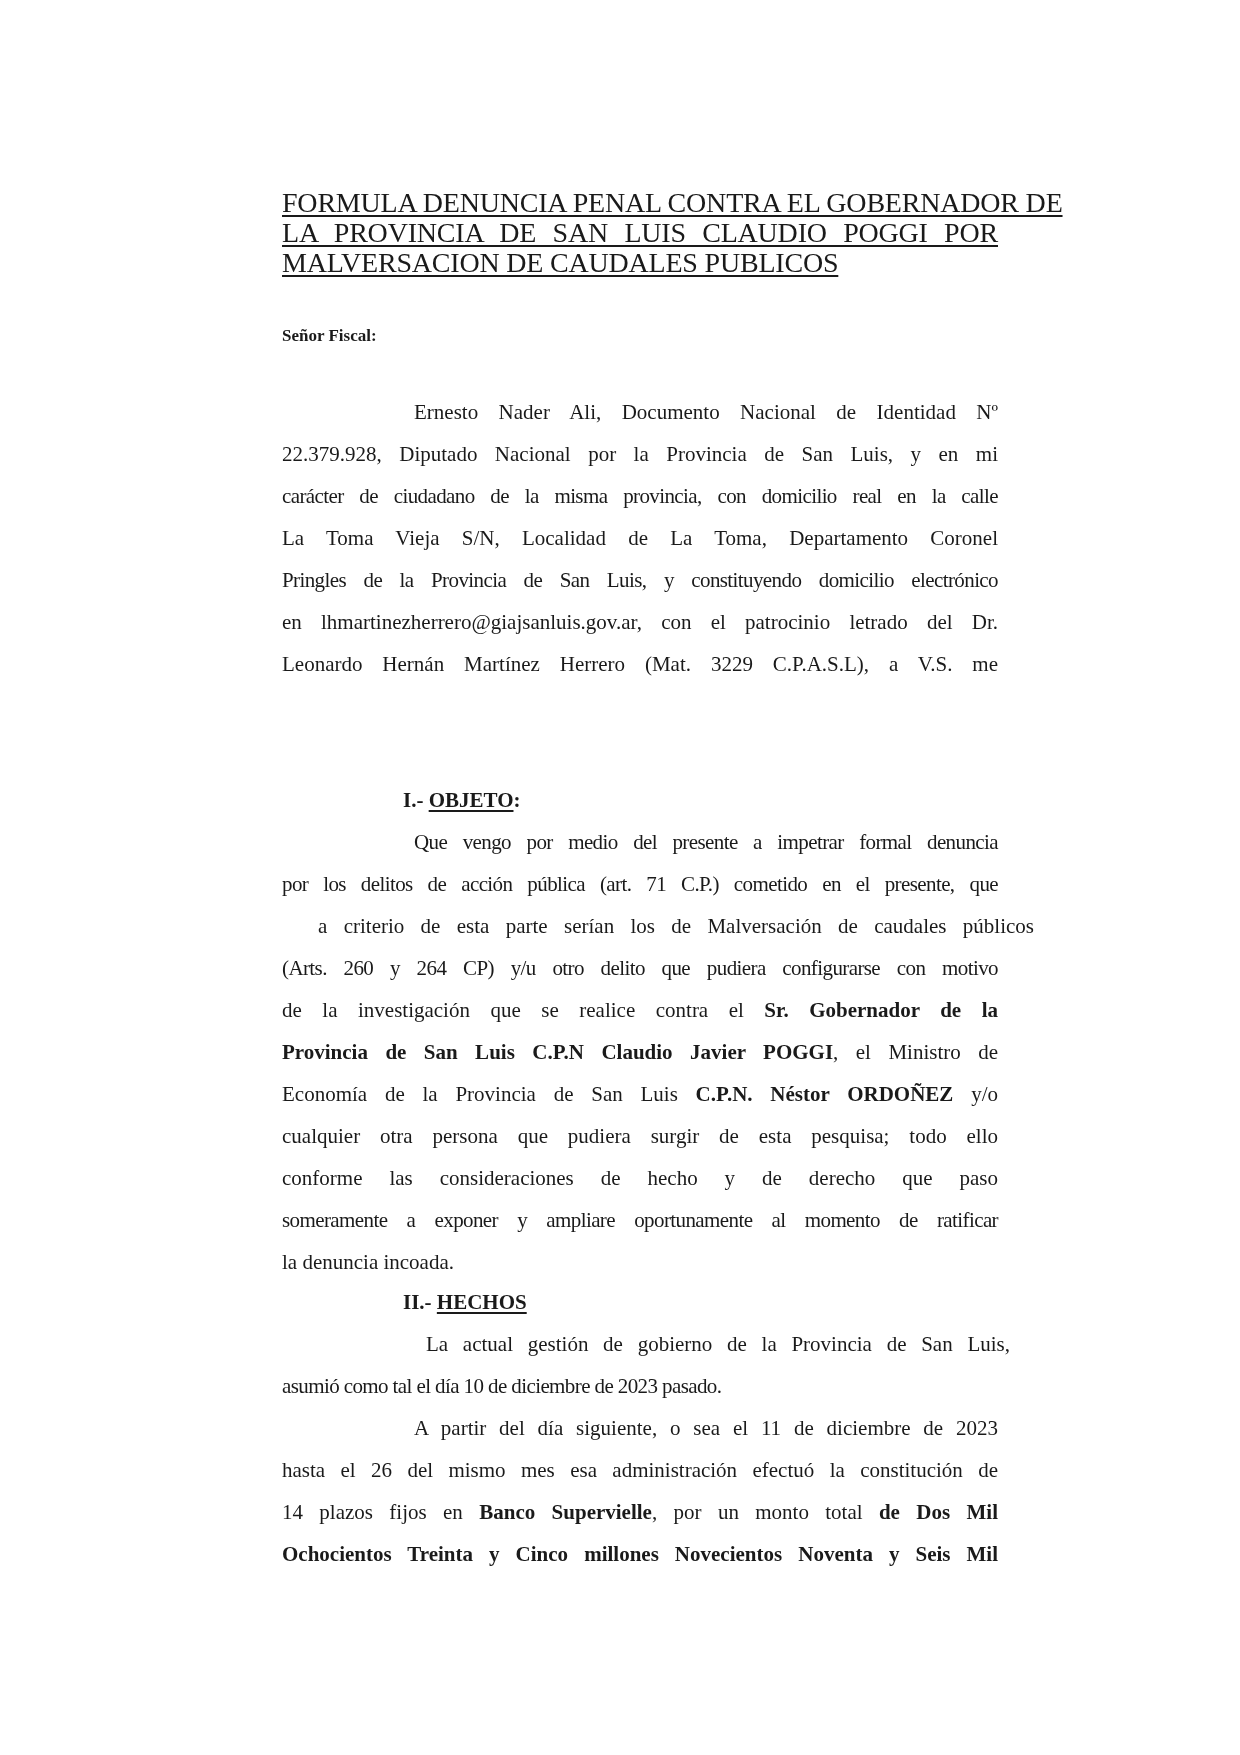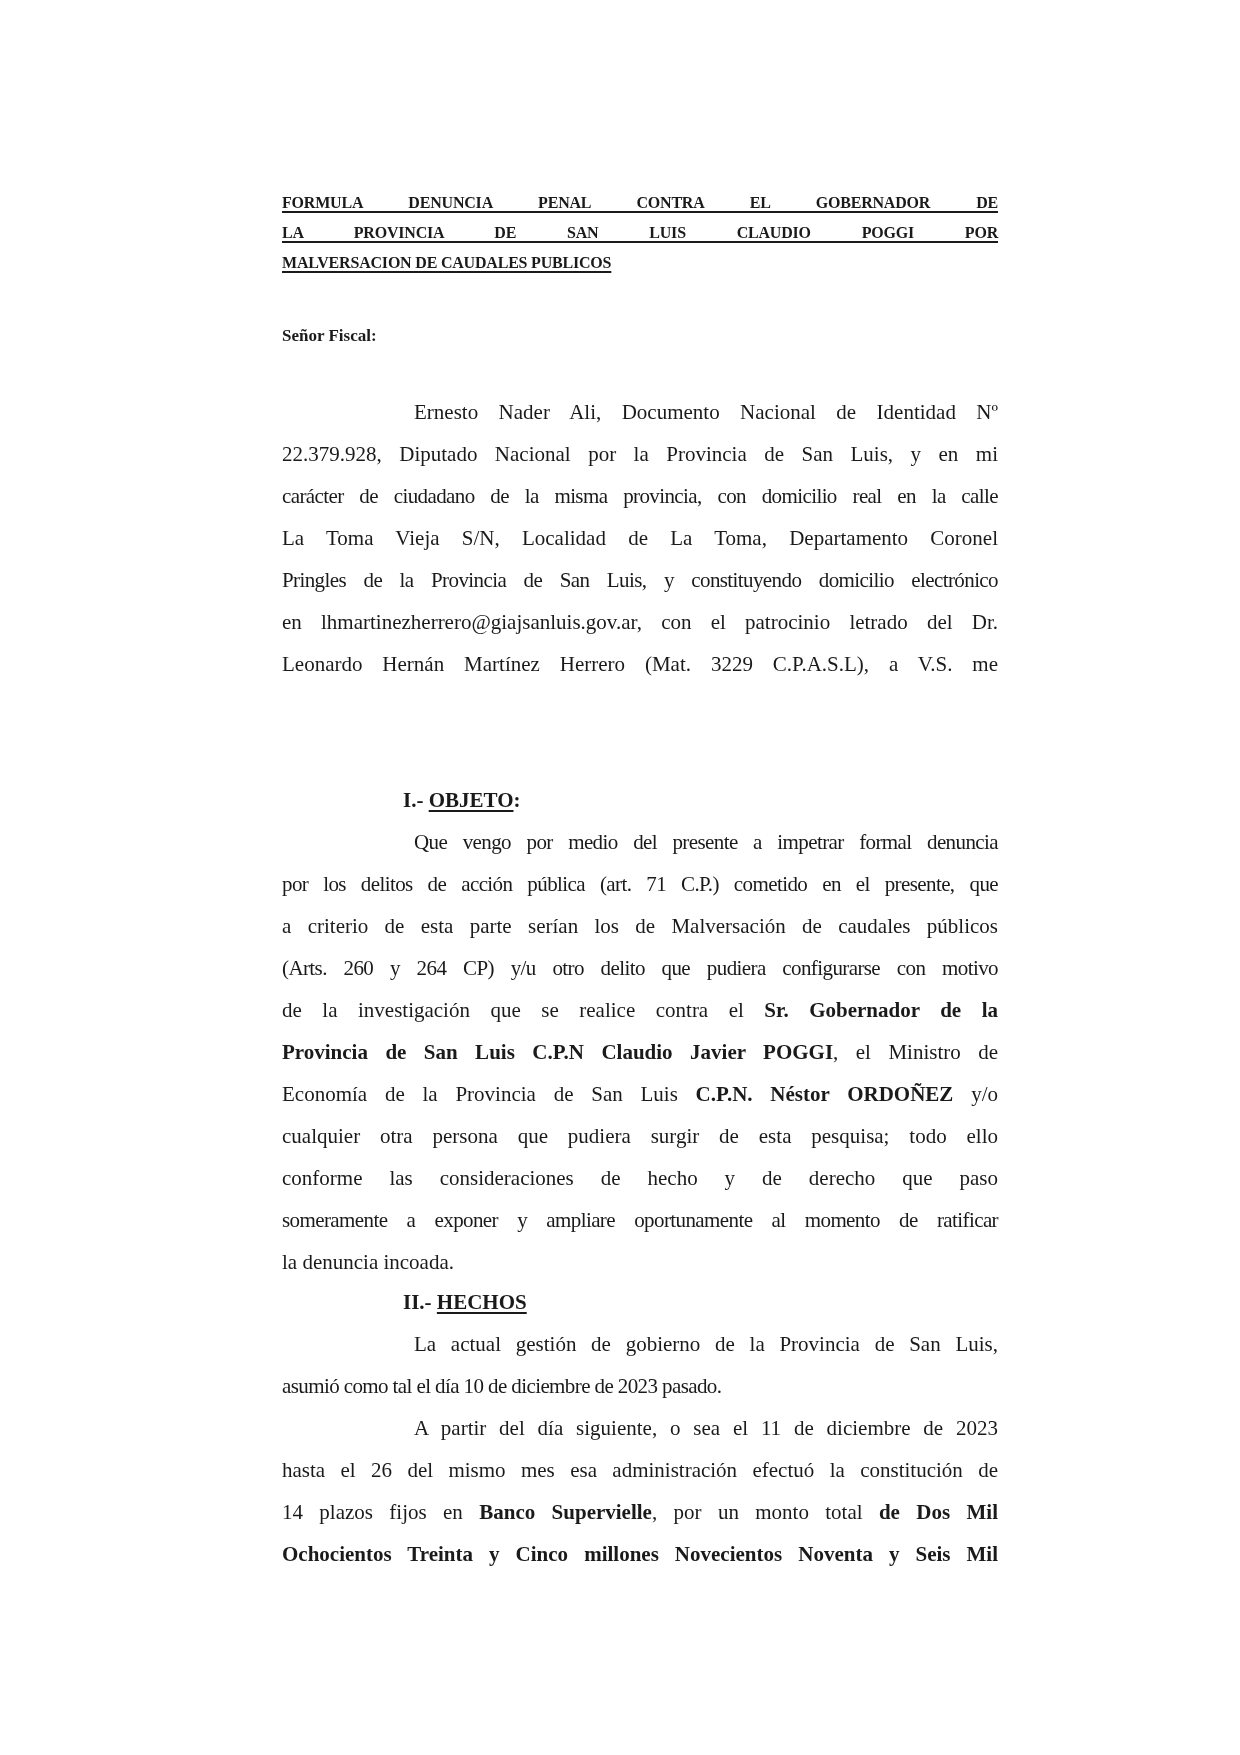--- a/index.html
+++ b/index.html
@@ -5,21 +5,21 @@
   html, body { margin: 0; padding: 0; background: #ffffff; }
   body { width: 1240px; height: 1755px; position: relative; overflow: hidden; }
   .page {
     position: absolute; left: 0; top: 0; width: 1240px; height: 1755px;
     background: #ffffff;
     font-family: "Liberation Serif", "DejaVu Serif", serif;
     color: #1a1a1a;
   }
   .title {
     position: absolute; left: 282px; width: 716px; top: 188px;
-    font-weight: bold; font-size: 16px; line-height: 30px;
+    font-weight: normal; font-size: 28px; line-height: 30px;
     text-decoration: underline; text-underline-offset: 3px; text-decoration-thickness: 2px;
     letter-spacing: -0.2px;
   }
   .title .tl { display: block; text-align: justify; text-align-last: justify; height: 30px; white-space: nowrap; }
   .title .tl.last { text-align-last: left; }
   .salutation {
     position: absolute; left: 282px; top: 326px;
     font-weight: bold; font-size: 17px;
   }
   .body-line {
@@ -56,36 +56,36 @@
   <div class="body-line narrow" style="top:566px">Pringles de la Provincia de San Luis, y constituyendo domicilio electrónico</div>
   <div class="body-line" style="top:608px">en lhmartinezherrero@giajsanluis.gov.ar, con el patrocinio letrado del Dr.</div>
   <div class="body-line" style="top:650px">Leonardo Hernán Martínez Herrero (Mat. 3229 C.P.A.S.L), a V.S. me</div>
 
   <div class="heading" style="top:786px">
     <span>I.- </span><span class="u">OBJETO</span><span>:</span>
   </div>
   <div id="s1">
       <div class="body-line indent narrow" style="top: 828px;"><span>Que vengo por medio del presente a impetrar formal denuncia</span></div>
       <div class="body-line narrow" style="top: 870px;"><span>por los delitos de acción pública (art. 71 C.P.) cometido en el presente, que</span></div>
-      <div class="body-line" style="top: 912px;"><span>a criterio de esta parte serían los de Malversación de caudales públicos</span></div>
+      <div class="body-line" style="top: 912px; margin-left: 36px;"><span>a criterio de esta parte serían los de Malversación de caudales públicos</span></div>
       <div class="body-line narrow" style="top: 954px;"><span>(Arts. 260 y 264 CP) y/u otro delito que pudiera configurarse con motivo</span></div>
       <div class="body-line" style="top: 996px;"><span>de la investigación que se realice contra el </span><b>Sr. Gobernador de la</b></div>
       <div class="body-line" style="top: 1038px;"><b>Provincia de San Luis C.P.N Claudio Javier POGGI</b><span>, el Ministro de</span></div>
       <div class="body-line" style="top: 1080px;"><span>Economía  de la Provincia de San Luis </span><b>C.P.N. Néstor ORDOÑEZ</b><span> y/o</span></div>
       <div class="body-line" style="top: 1122px;"><span>cualquier otra persona que pudiera surgir de esta pesquisa; todo ello</span></div>
       <div class="body-line" style="top: 1164px;"><span>conforme las consideraciones de hecho y de derecho que paso</span></div>
       <div class="body-line narrow" style="top: 1206px;"><span>someramente a exponer y ampliare oportunamente al momento de ratificar</span></div>
       <div class="body-line last" style="top: 1248px;"><span>la denuncia incoada.</span></div>
     </div>
 
   <div class="heading" style="top:1288px">
     <span>II.- </span><span class="u">HECHOS</span>
   </div>
   <div id="s2">
-      <div class="body-line indent" style="top: 1330px;"><span>La actual gestión de gobierno de la Provincia de San Luis,</span></div>
+      <div class="body-line indent" style="top: 1330px; margin-left: 12px;"><span>La actual gestión de gobierno de la Provincia de San Luis,</span></div>
       <div class="body-line last narrow" style="top: 1372px;"><span>asumió como tal el día 10 de diciembre de 2023 pasado.</span></div>
       <div class="body-line indent" style="top: 1414px;"><span>A partir del día siguiente, o sea el 11 de diciembre de 2023</span></div>
       <div class="body-line" style="top: 1456px;"><span>hasta el 26 del mismo mes esa administración efectuó la constitución de</span></div>
       <div class="body-line" style="top: 1498px;"><span>14 plazos  fijos en </span><b>Banco Supervielle</b><span>, por un monto total </span><b>de Dos Mil</b></div>
       <div class="body-line" style="top: 1540px;"><b>Ochocientos Treinta y Cinco millones Novecientos Noventa y Seis Mil</b></div>
     </div>
 
 </div>
 
 </body></html>

